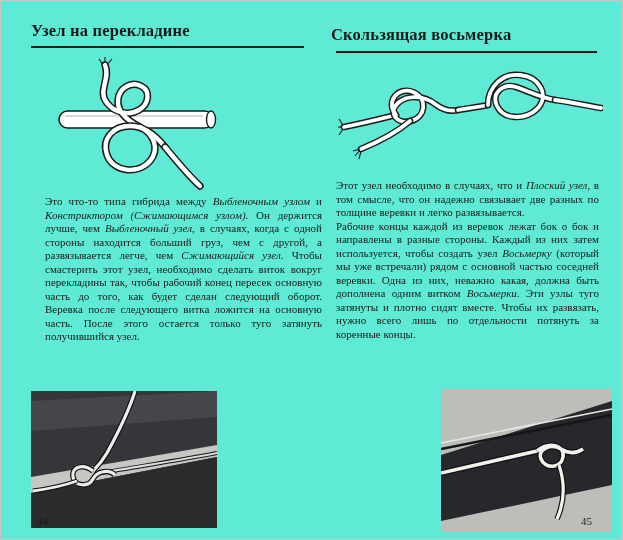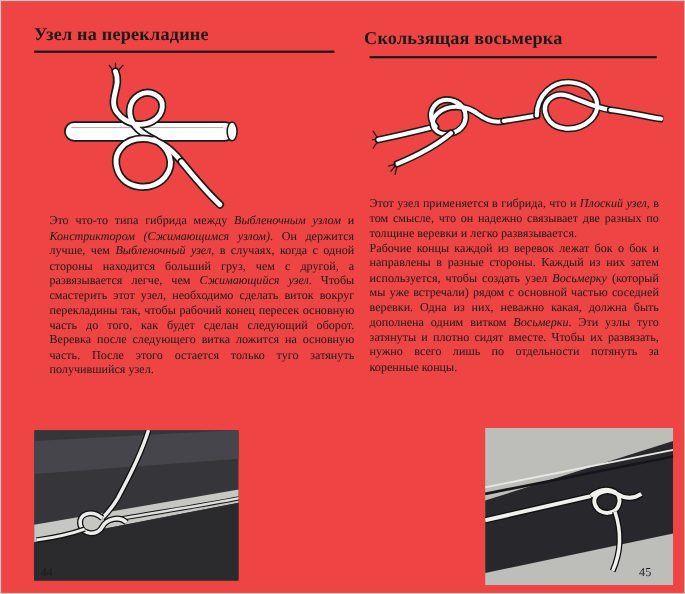--- a/index.html
+++ b/index.html
@@ -1,21 +1,21 @@
 <!DOCTYPE html>
 <html><head>
 <meta charset="utf-8">
 <title>Book spread — knots</title>
 <style>
   * { margin:0; padding:0; box-sizing:border-box; }
   html,body { background:#e9e9e9; }
   body { font-family:"Liberation Serif","DejaVu Serif",serif; }
   .spread {
     position:relative; width:623px; height:540px; margin:0 auto;
-    background:#ef4444; border:1px solid #c6c6c6; overflow:hidden; color:#1a1a1a;
+    background:#5eead4; border:1px solid #c6c6c6; overflow:hidden; color:#1a1a1a;
   }
   .title { position:absolute; font-size:16.5px; font-weight:bold; letter-spacing:.2px; white-space:nowrap; }
   .title-left  { left:30px;  top:20px; }
   .title-right { left:330px; top:24px; }
   .rule { position:absolute; height:2px; background:#1a1a1a; }
   .rule-left  { left:30px;  top:45px; width:273px; }
   .rule-right { left:335px; top:50px; width:261px; }
   figure.drawing, figure.photo { position:absolute; line-height:0; }
   .drawing-left  { left:46px;  top:54px; }
   .drawing-right { left:337px; top:56px; }
@@ -114,21 +114,21 @@
 
         <g stroke="#1a1a1a" stroke-width="1.1" fill="none">
           <path d="M22,92 l-7,2"></path>
             <path d="M22,93 l-5,6"></path>
             <path d="M23,94 l-2,8"></path>
         </g>
       </svg>
     </figure>
 
     <div class="bodytext body-right">
-      <p><span>Этот узел применяется в гибрида, что и </span><i>Плоский узел</i><span>, в том смысле, что он надежно связывает две разных по толщине веревки и легко развязывается.</span></p>
+      <p><span>Этот узел необходимо в случаях, что и </span><i>Плоский узел</i><span>, в том смысле, что он надежно связывает две разных по толщине веревки и легко развязывается.</span></p>
       <p><span>Рабочие концы каждой из веревок лежат бок о бок и направлены в разные стороны. Каждый из них затем используется, чтобы создать узел </span><i>Восьмерку</i><span> (который мы уже встречали) рядом с основной частью соседней веревки. Одна из них, неважно какая, должна быть дополнена одним витком </span><i>Восьмерки</i><span>. Эти узлы туго затянуты и плотно сидят вместе. Чтобы их развязать, нужно всего лишь по отдельности потянуть за коренные концы.</span></p>
     </div>
 
     <figure class="photo photo-right">
       <svg viewBox="0 0 171 143" width="171" height="143">
         <rect width="171" height="143" fill="#bdbdb9"></rect>
         <polygon points="0,66 171,12 171,96 0,132" fill="#28282c"></polygon>
         <path d="M0,60 L171,26" stroke="#15151a" stroke-width="2.4" fill="none"></path>
         <path d="M0,54 L171,20" stroke="#e8e8e4" stroke-width="1.6" fill="none"></path>
         <path d="M0,84 C36,76 70,68 96,62" fill="none" stroke="#101010" stroke-width="6"></path>

